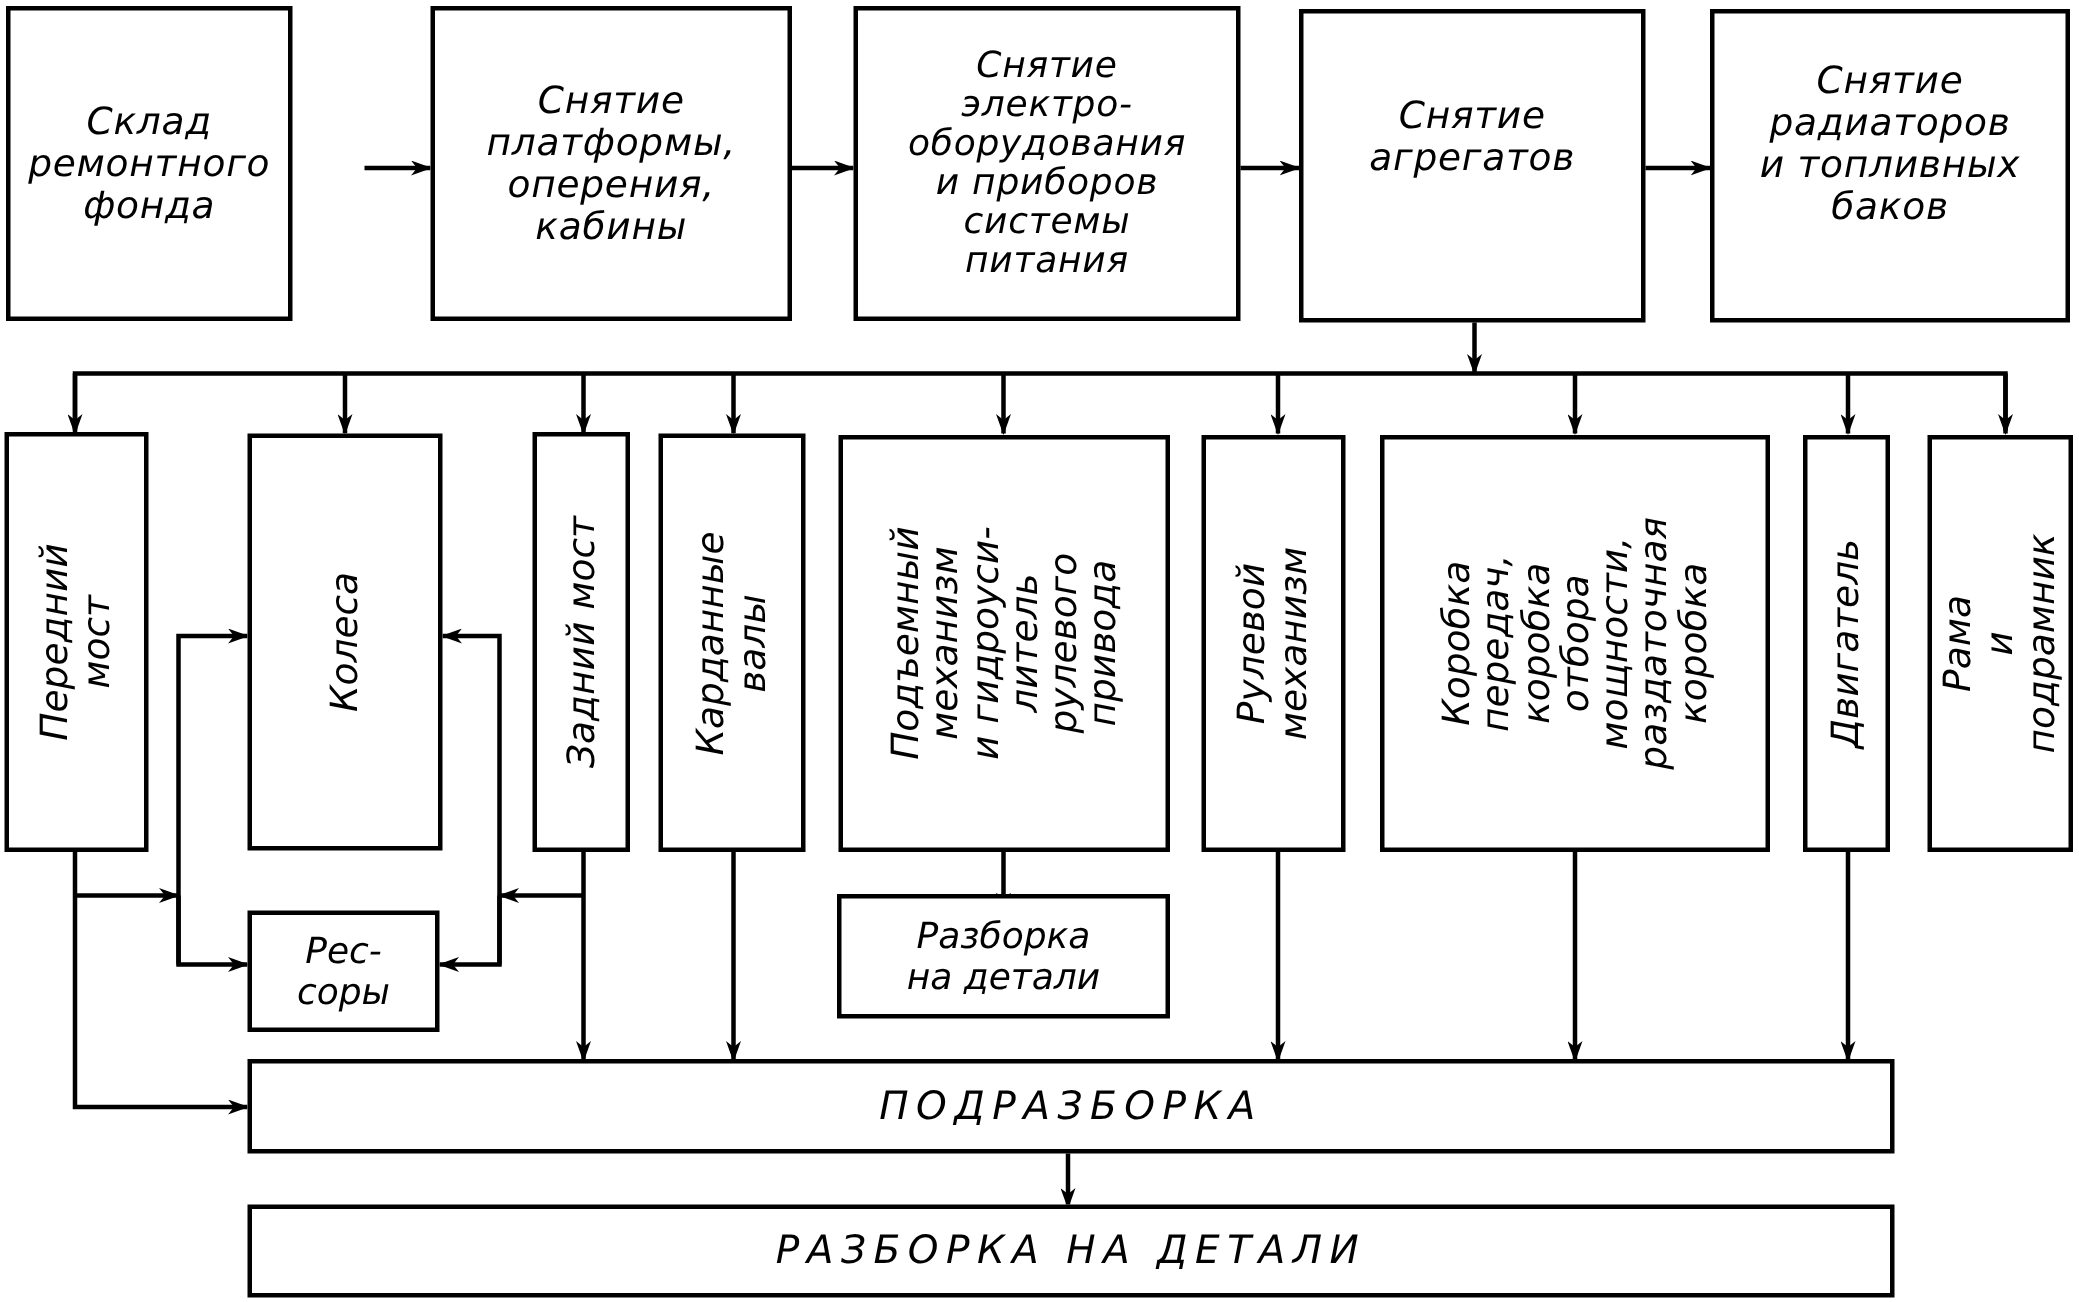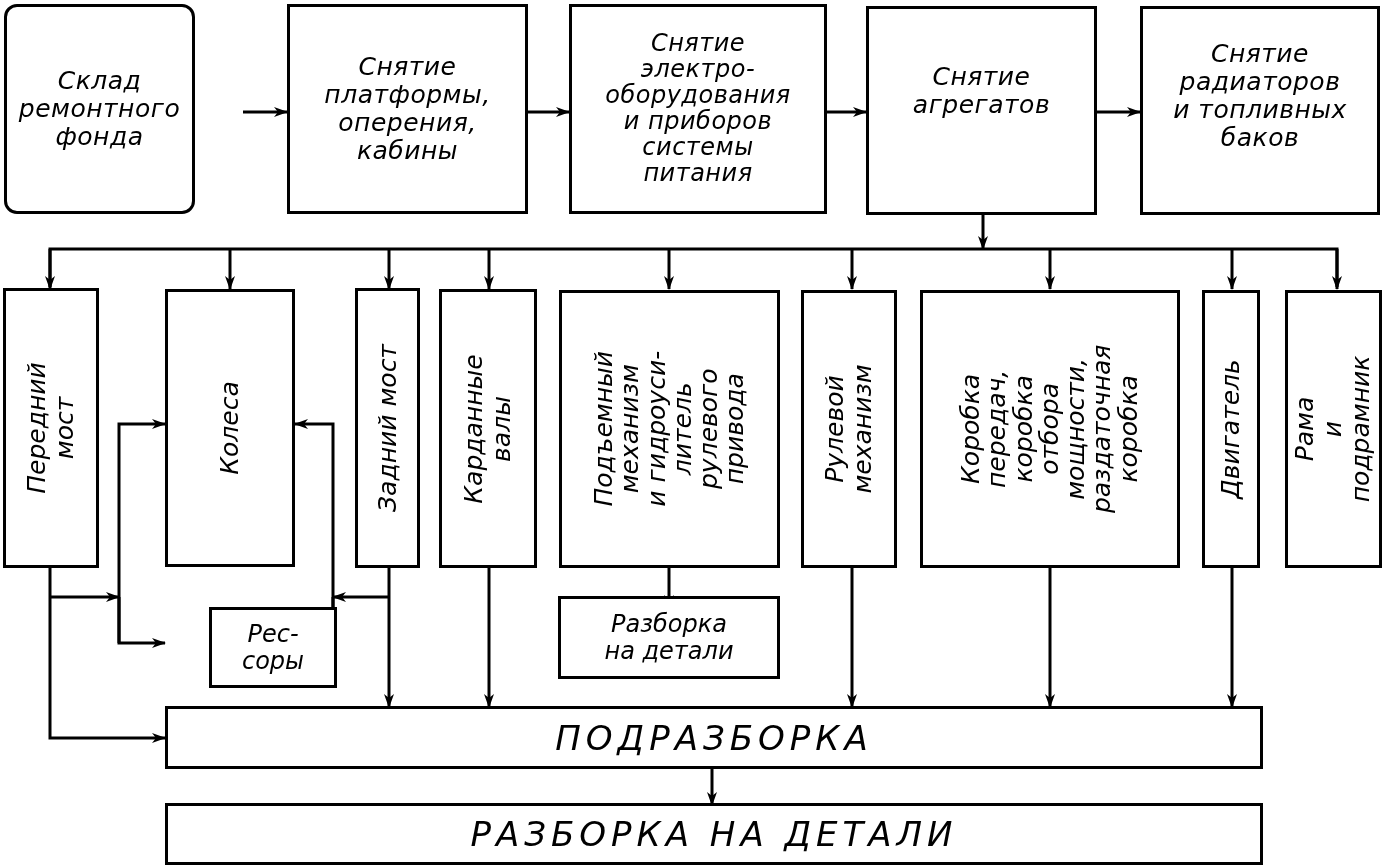--- a/index.html
+++ b/index.html
@@ -5,21 +5,21 @@
   html, body { margin:0; padding:0; background:#ffffff; }
   body { width:1386px; height:868px; position:relative; overflow:hidden;
          font-family:"DejaVu Sans", sans-serif; color:#000; }
   .box { position:absolute; border:3px solid #000; background:#fff; box-sizing:border-box;
          display:flex; align-items:center; justify-content:center; }
   .txt { font-style:italic; text-align:center; white-space:pre-line; line-height:1.0;
          font-family:"DejaVu Sans", sans-serif; }
   .top .txt { font-size:25px; letter-spacing:0.5px; line-height:1.12; }
   .vert .txt { transform:rotate(-90deg); font-size:25px; line-height:1.12; }
   .small .txt { font-size:24px; line-height:1.12; }
-  .wide .txt { font-size:34px; letter-spacing:5px; }
+  .wide .txt { font-size:26px; letter-spacing:5px; }
   svg#links { position:absolute; left:0; top:0; }
 </style>
 </head>
 <body>
 
 <svg id="links" width="1386" height="868">
   <defs>
     <marker id="ah" markerWidth="14" markerHeight="10" refX="13" refY="5" orient="auto" markerUnits="userSpaceOnUse">
       <path d="M0,0 L14,5 L0,10 L4,5 Z" fill="#000"></path>
     </marker>
@@ -57,21 +57,21 @@
     <line x1="489" y1="567" x2="489" y2="707" marker-end="url(#ah)"></line>
     <line x1="669" y1="567" x2="669" y2="608" marker-end="url(#ah)"></line>
     <line x1="852" y1="567" x2="852" y2="707" marker-end="url(#ah)"></line>
     <line x1="1050" y1="567" x2="1050" y2="707" marker-end="url(#ah)"></line>
     <line x1="1232" y1="567" x2="1232" y2="707" marker-end="url(#ah)"></line>
 
     <line x1="712" y1="768" x2="712" y2="805" marker-end="url(#ah)"></line>
   </g>
 </svg>
 
-<div class="box top" style="left:4px;top:4px;width:191px;height:210px;border-radius:13px;">
+<div class="box top" style="left:4px;top:4px;width:191px;height:210px;">
   <span class="txt">Склад
 ремонтного
 фонда</span>
 </div>
 <div class="box top" style="left:287px;top:4px;width:241px;height:210px;">
   <span class="txt">Снятие
 платформы,
 оперения,
 кабины</span>
 </div>
@@ -130,21 +130,21 @@
 коробка</span>
 </div>
 <div class="box vert" style="left:1202px;top:290px;width:58px;height:278px;">
   <span class="txt">Двигатель</span>
 </div>
 <div class="box vert" style="left:1285px;top:290px;width:97px;height:278px;">
   <span class="txt">Рама
 и подрамник</span>
 </div>
 
-<div class="box small" style="left:165px;top:607px;width:128px;height:81px;margin-left:44px;">
+<div class="box small" style="left:165px;top:607px;width:128px;height:81px;">
   <span class="txt">Рес-
 соры</span>
 </div>
 <div class="box small" style="left:558px;top:596px;width:222px;height:83px;">
   <span class="txt">Разборка
 на детали</span>
 </div>
 
 <div class="box wide" style="left:165px;top:706px;width:1098px;height:63px;">
   <span class="txt">ПОДРАЗБОРКА</span>

